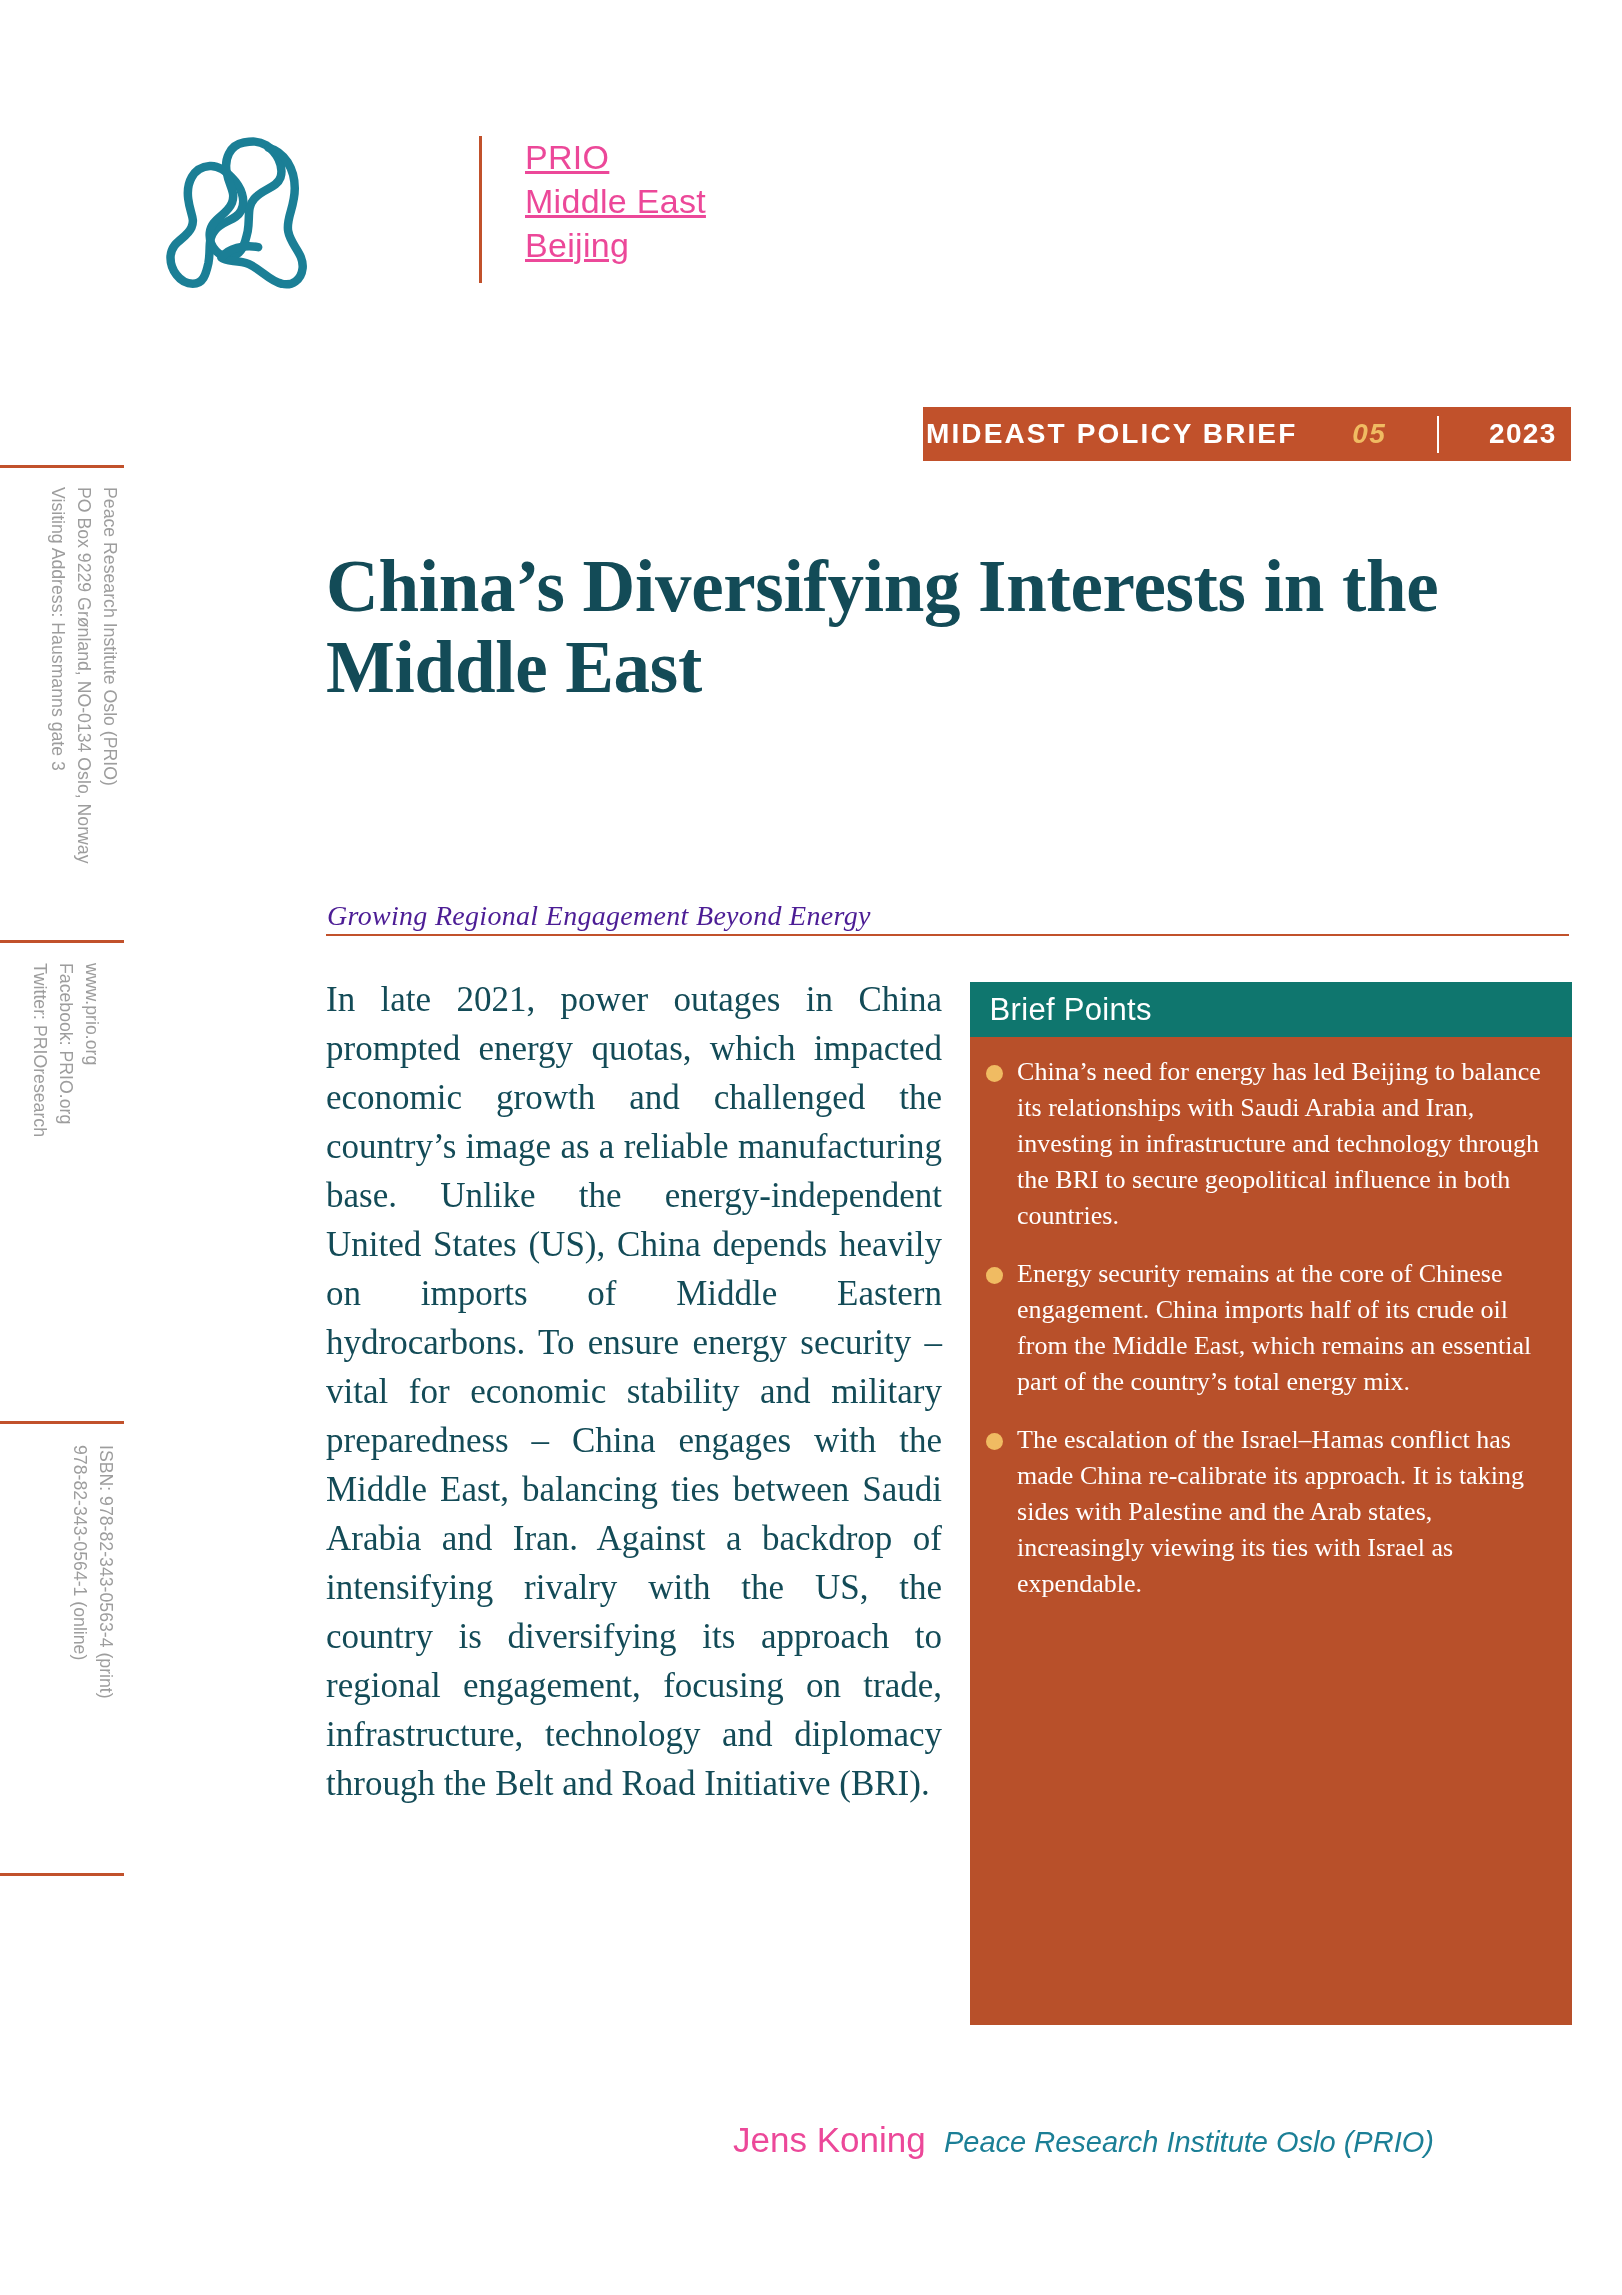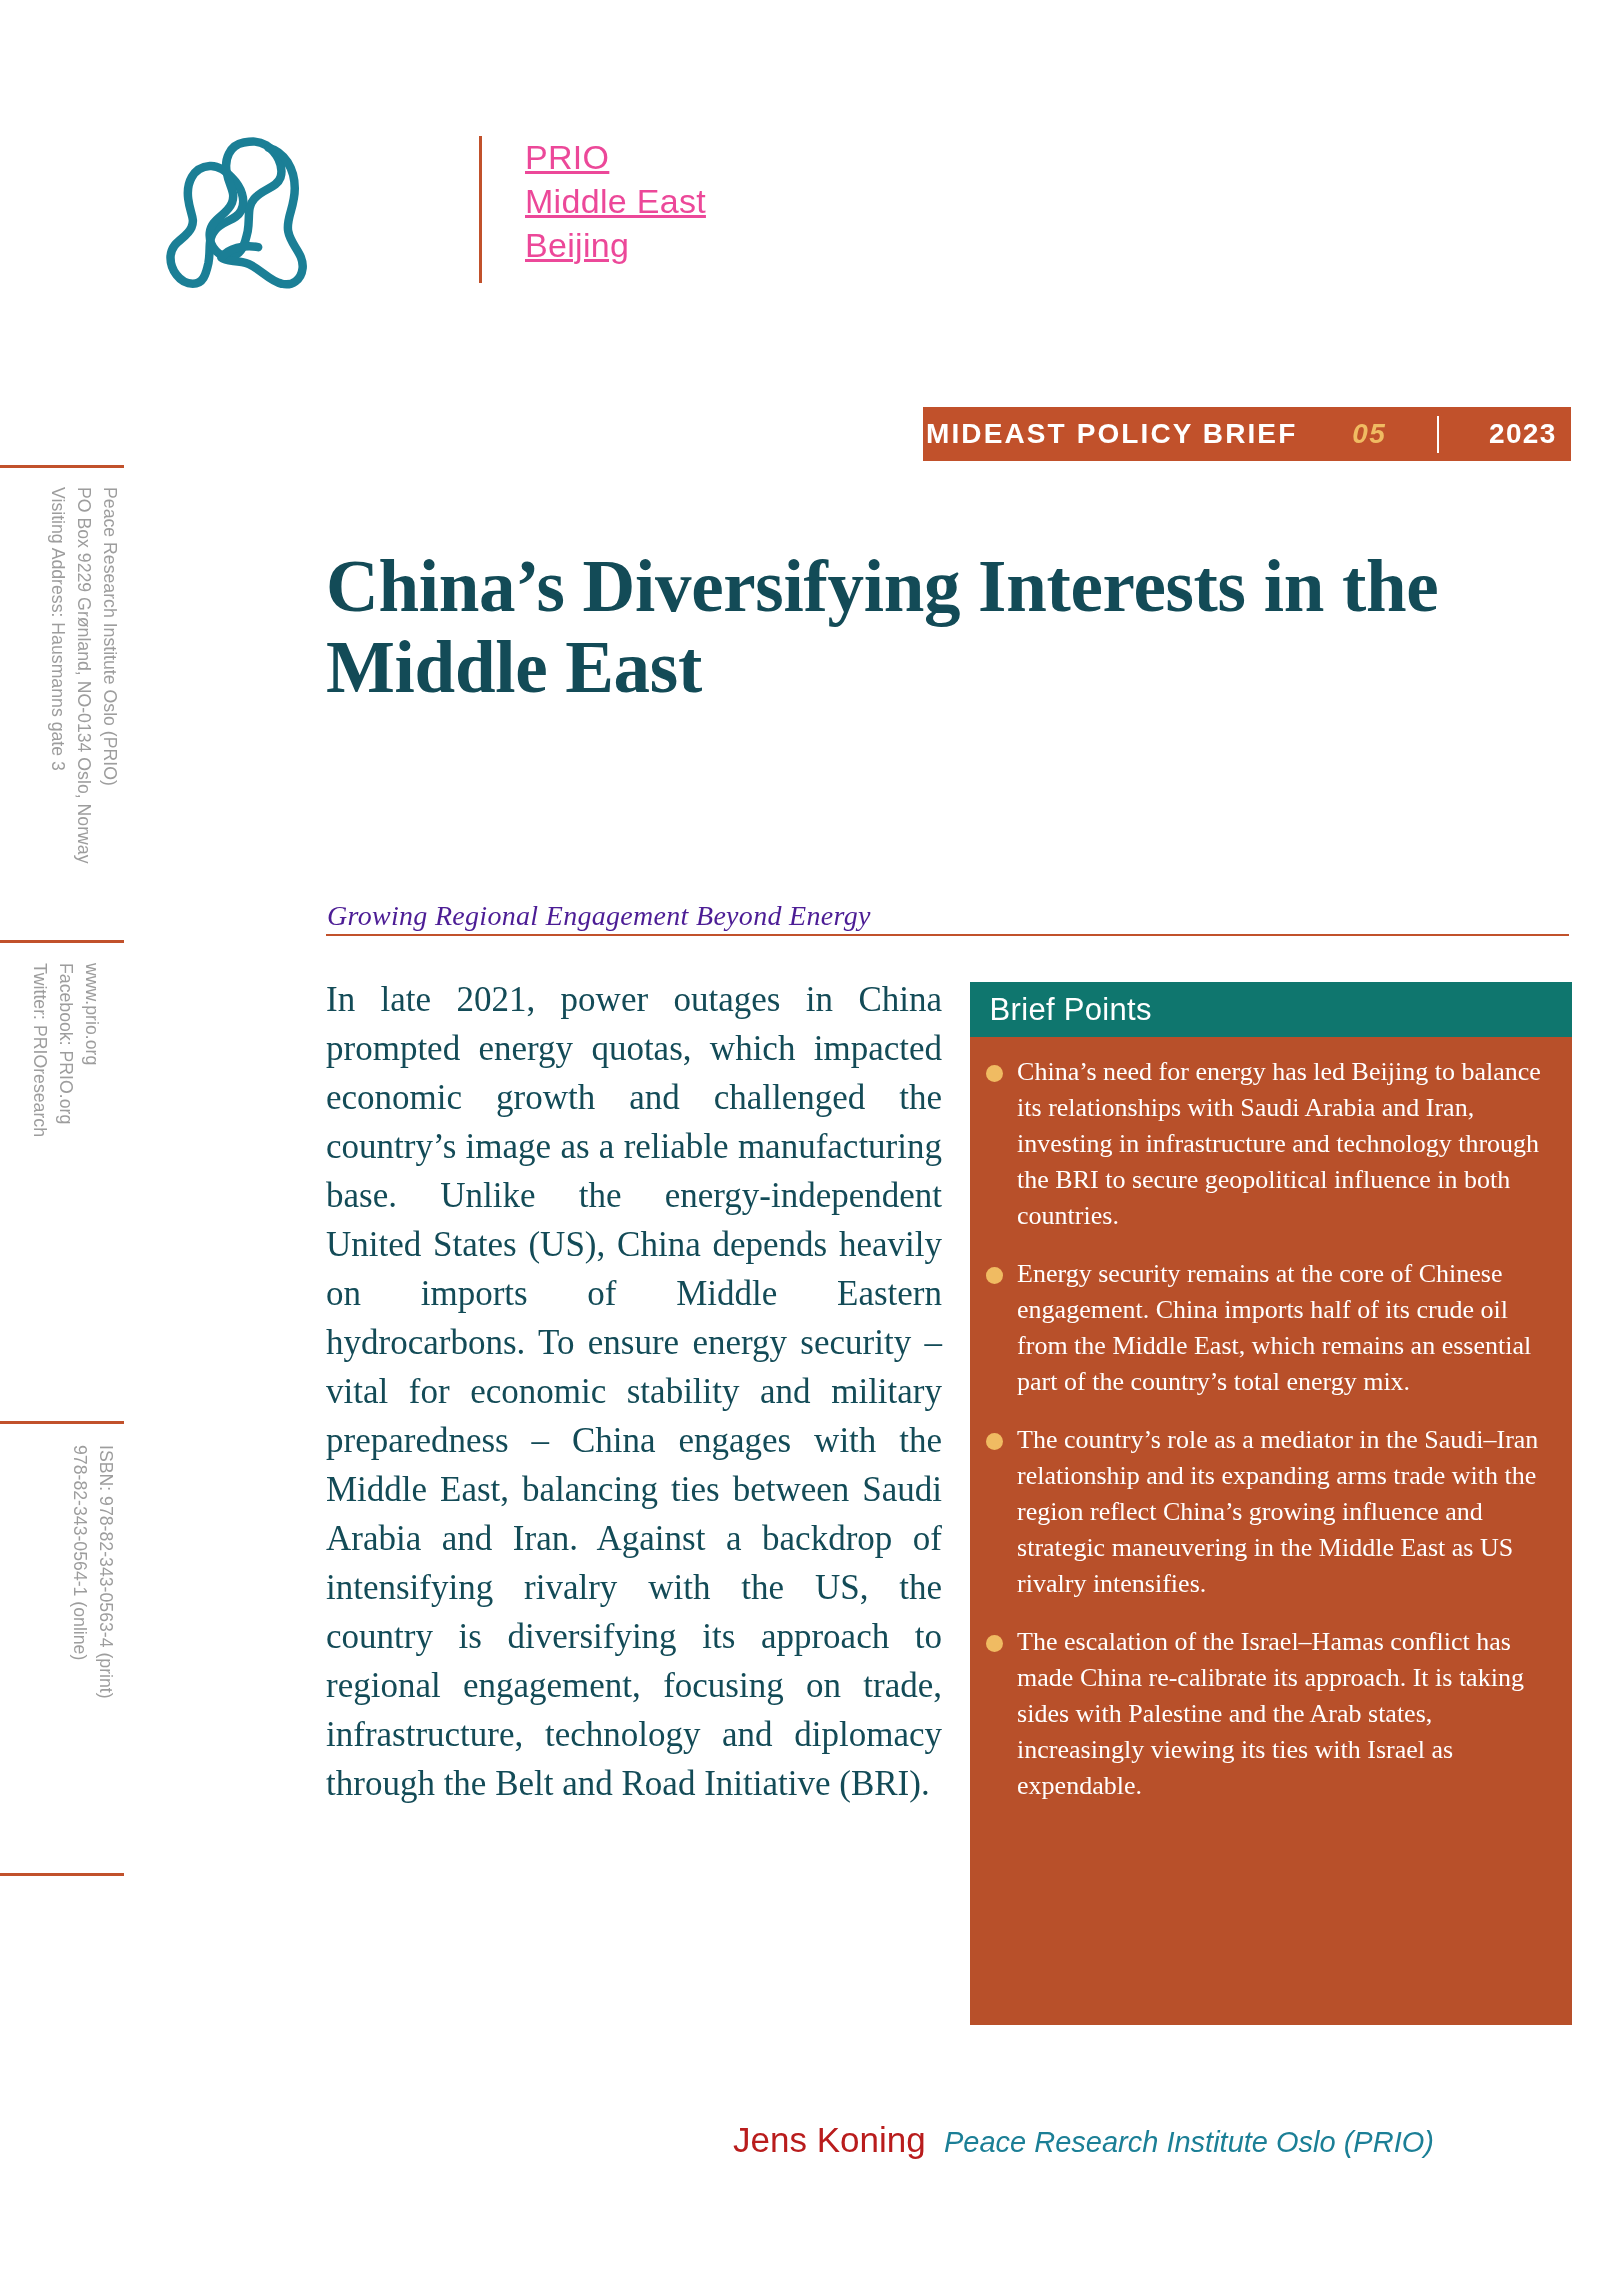--- a/index.html
+++ b/index.html
@@ -148,21 +148,21 @@
     margin-right:14.4px;
   }
   .brief-text { flex:1; }
 
   
   #author-line {
     position:absolute; left:733px; top:2120px;
     display:flex; align-items:baseline;
   }
   #author-name {
-    color:#b91c1c; font-size:35px;
+    color:#ec4899; font-size:35px;
     font-family:"Liberation Sans", sans-serif;
   }
   #author-affil {
     color:#1b7f96; font-size:29px; font-style:italic;
     font-family:"Liberation Sans", sans-serif;
     margin-left:18.3px;
   }
 </style>
 </head>
 <body>
@@ -239,24 +239,20 @@
     <div class="brief-item">
       <span class="brief-bullet"></span>
       <span class="brief-text">China’s need for energy has led Beijing to balance its relationships with Saudi Arabia and Iran, investing in infrastructure and technology through the BRI to secure geopolitical influence in both countries.</span>
     </div>
     <div class="brief-item">
       <span class="brief-bullet"></span>
       <span class="brief-text">Energy security remains at the core of Chinese engagement. China imports half of its crude oil from the Middle East, which remains an essential part of the country’s total energy mix.</span>
     </div>
     <div class="brief-item">
       <span class="brief-bullet"></span>
-      <span class="brief-text">The country’s role as a mediator in the Saudi–Iran relationship and its expanding arms trade with the region reflect China’s growing influence and strategic maneuvering in the Middle East as US rivalry intensifies.</span>
-    </div>
-    <div class="brief-item">
-      <span class="brief-bullet"></span>
       <span class="brief-text">The escalation of the Israel–Hamas conflict has made China re-calibrate its approach. It is taking sides with Palestine and the Arab states, increasingly viewing its ties with Israel as expendable.</span>
     </div>
   </div>
 </div>
 
 <div id="author-line">
   <span id="author-name">Jens Koning</span>
   <span id="author-affil">Peace Research Institute Oslo (PRIO)</span>
 </div>
 

